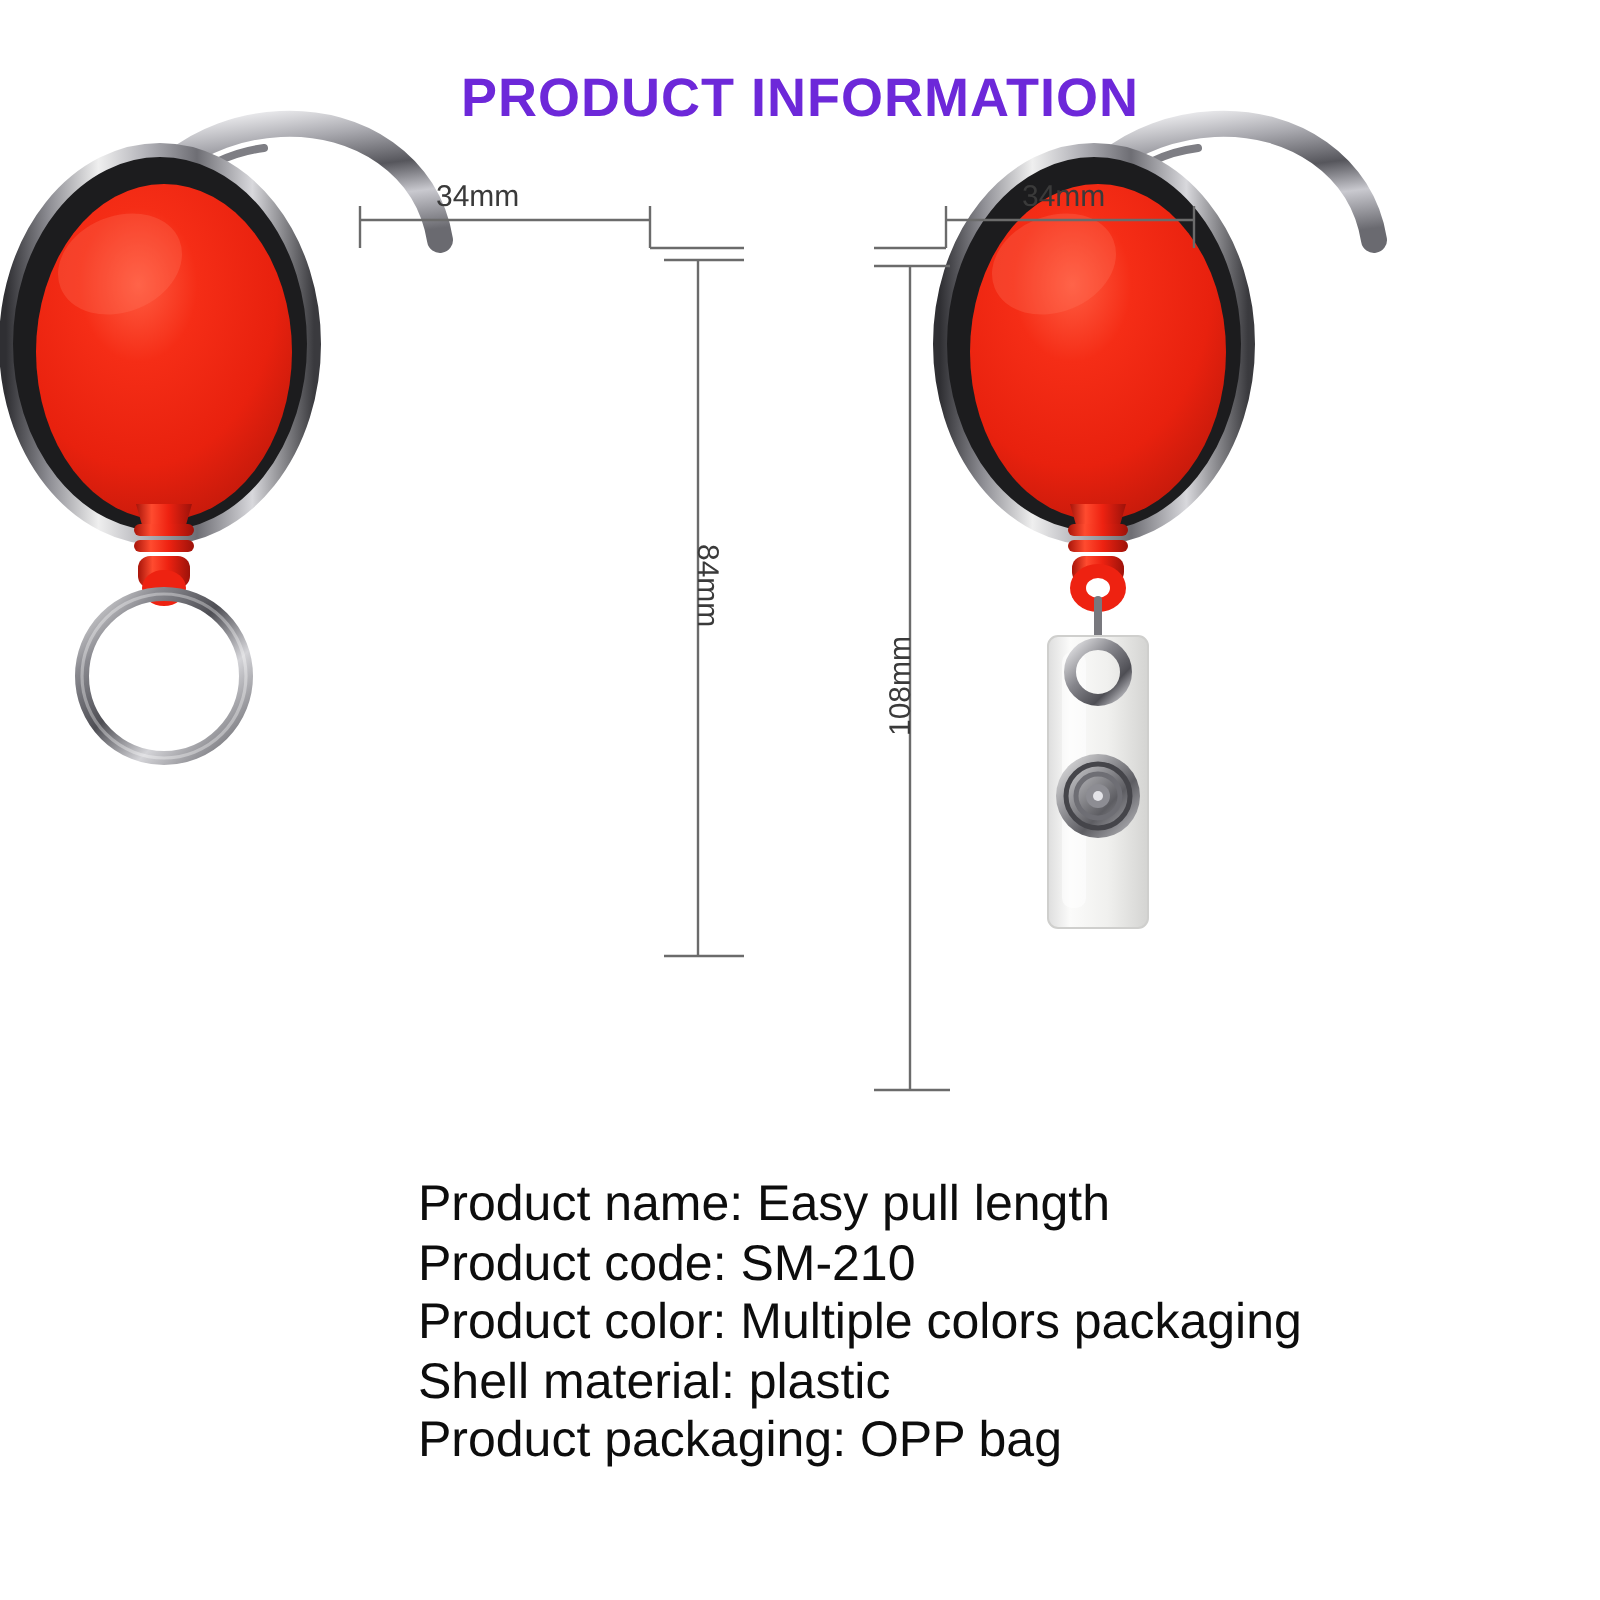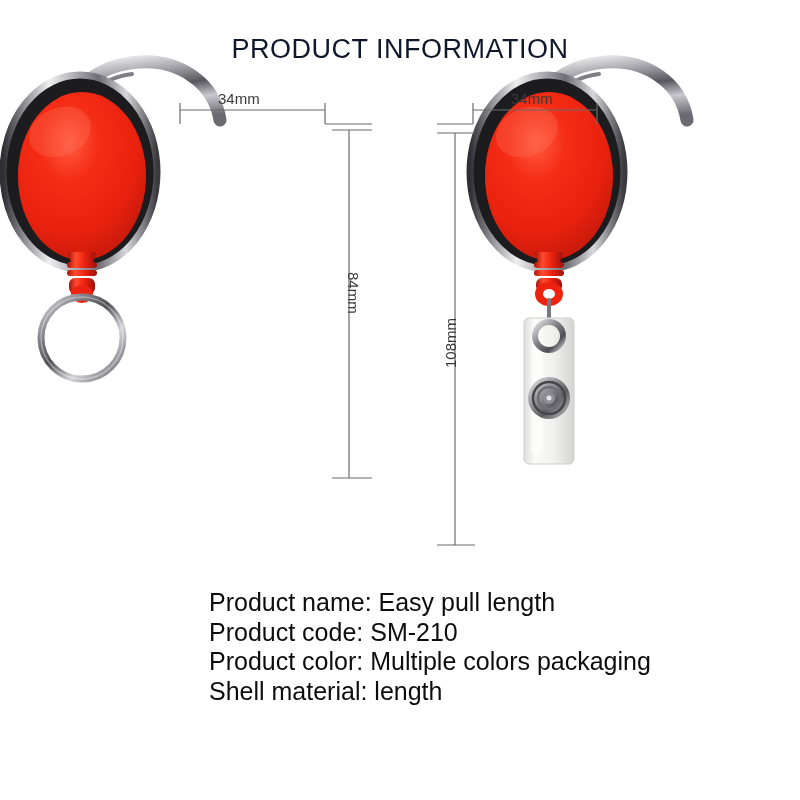--- a/index.html
+++ b/index.html
@@ -18,22 +18,22 @@
 
   
   #page-title {
     position: absolute;
     left: 0;
     top: 34px;
     width: 800px;
     text-align: center;
     font-size: 27px;
     letter-spacing: 0.5px;
-    color: #0f172a;
-    font-weight: 400;
+    color: #6d28d9;
+    font-weight: 700;
     white-space: nowrap;
   }
 
   
   #product-stage {
     position: absolute;
     left: 0;
     top: 0;
     width: 800px;
     height: 580px;
@@ -265,14 +265,15 @@
 
     <div class="dim-label vertical-ccw" style="left:42px; top:368px;">108mm</div>
   </div>
 
 </div>
 
 <div id="spec-list">
   <div class="spec-line">Product name: Easy pull length</div>
   <div class="spec-line">Product code: SM-210</div>
   <div class="spec-line">Product color: Multiple colors packaging</div>
-  <div class="spec-line">Shell material: length</div>
+  <div class="spec-line">Shell material: plastic</div>
+  <div class="spec-line">Product packaging: OPP bag</div>
 </div>
 
 </body></html>

